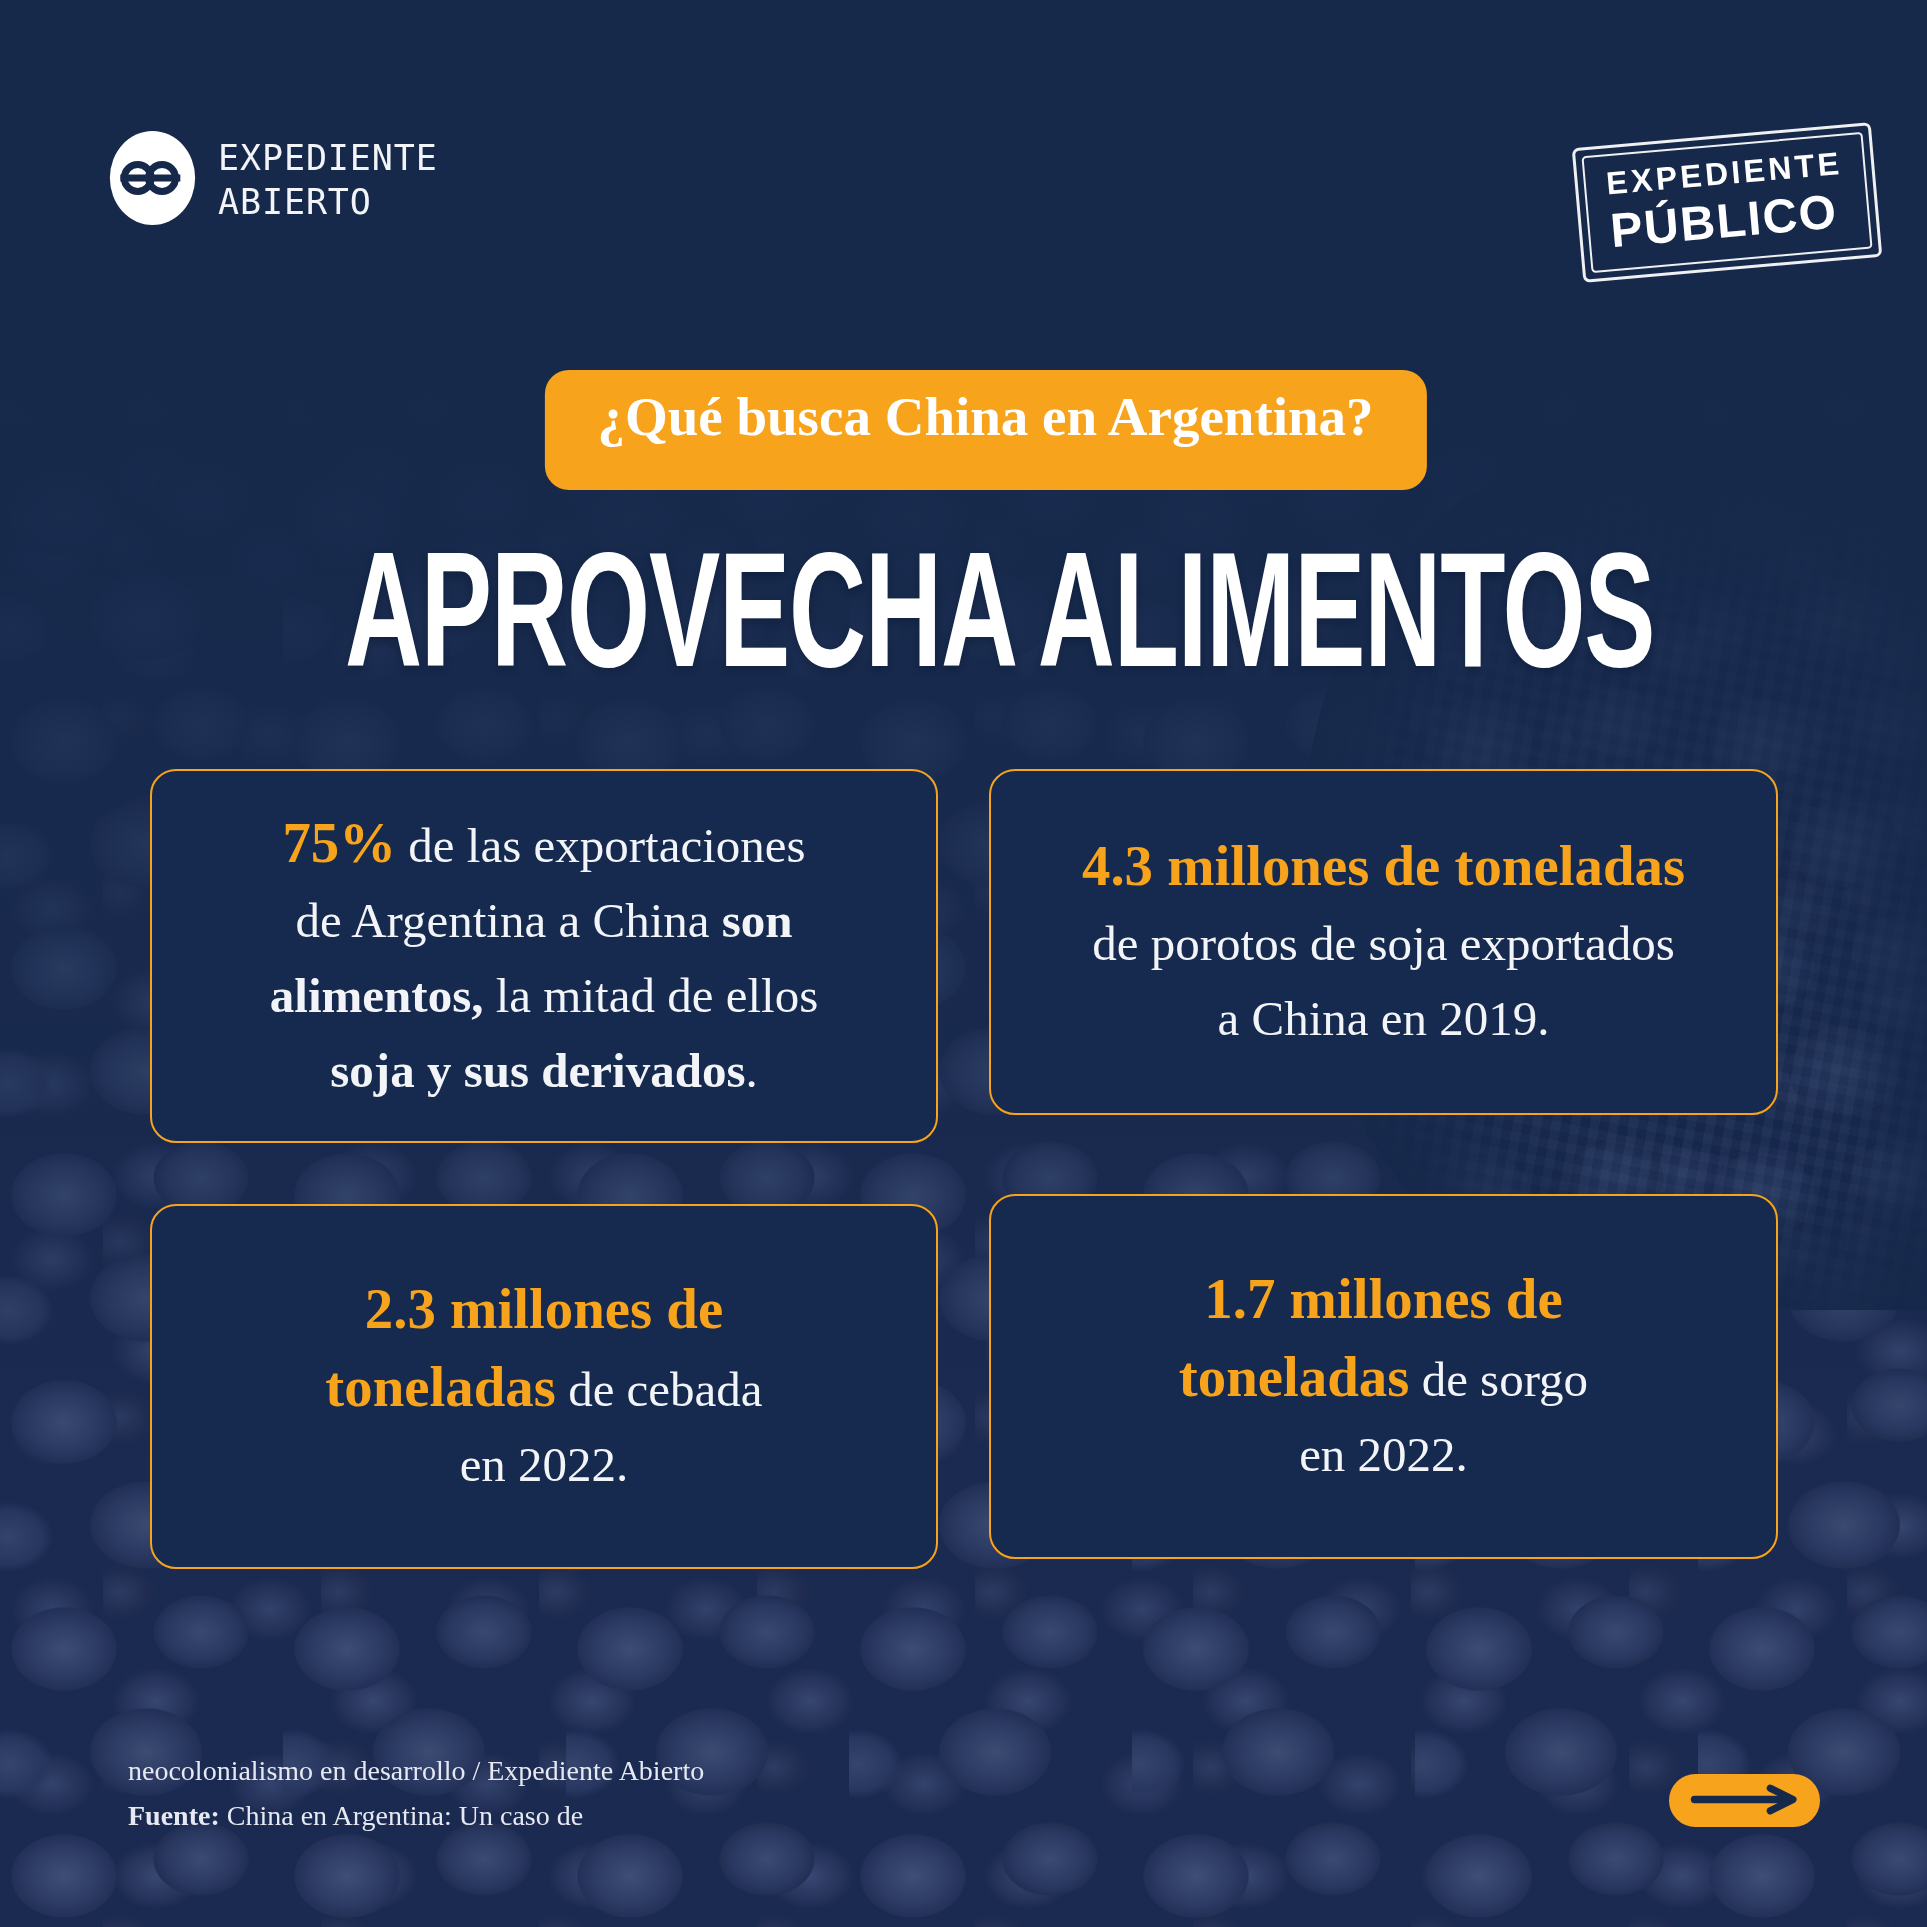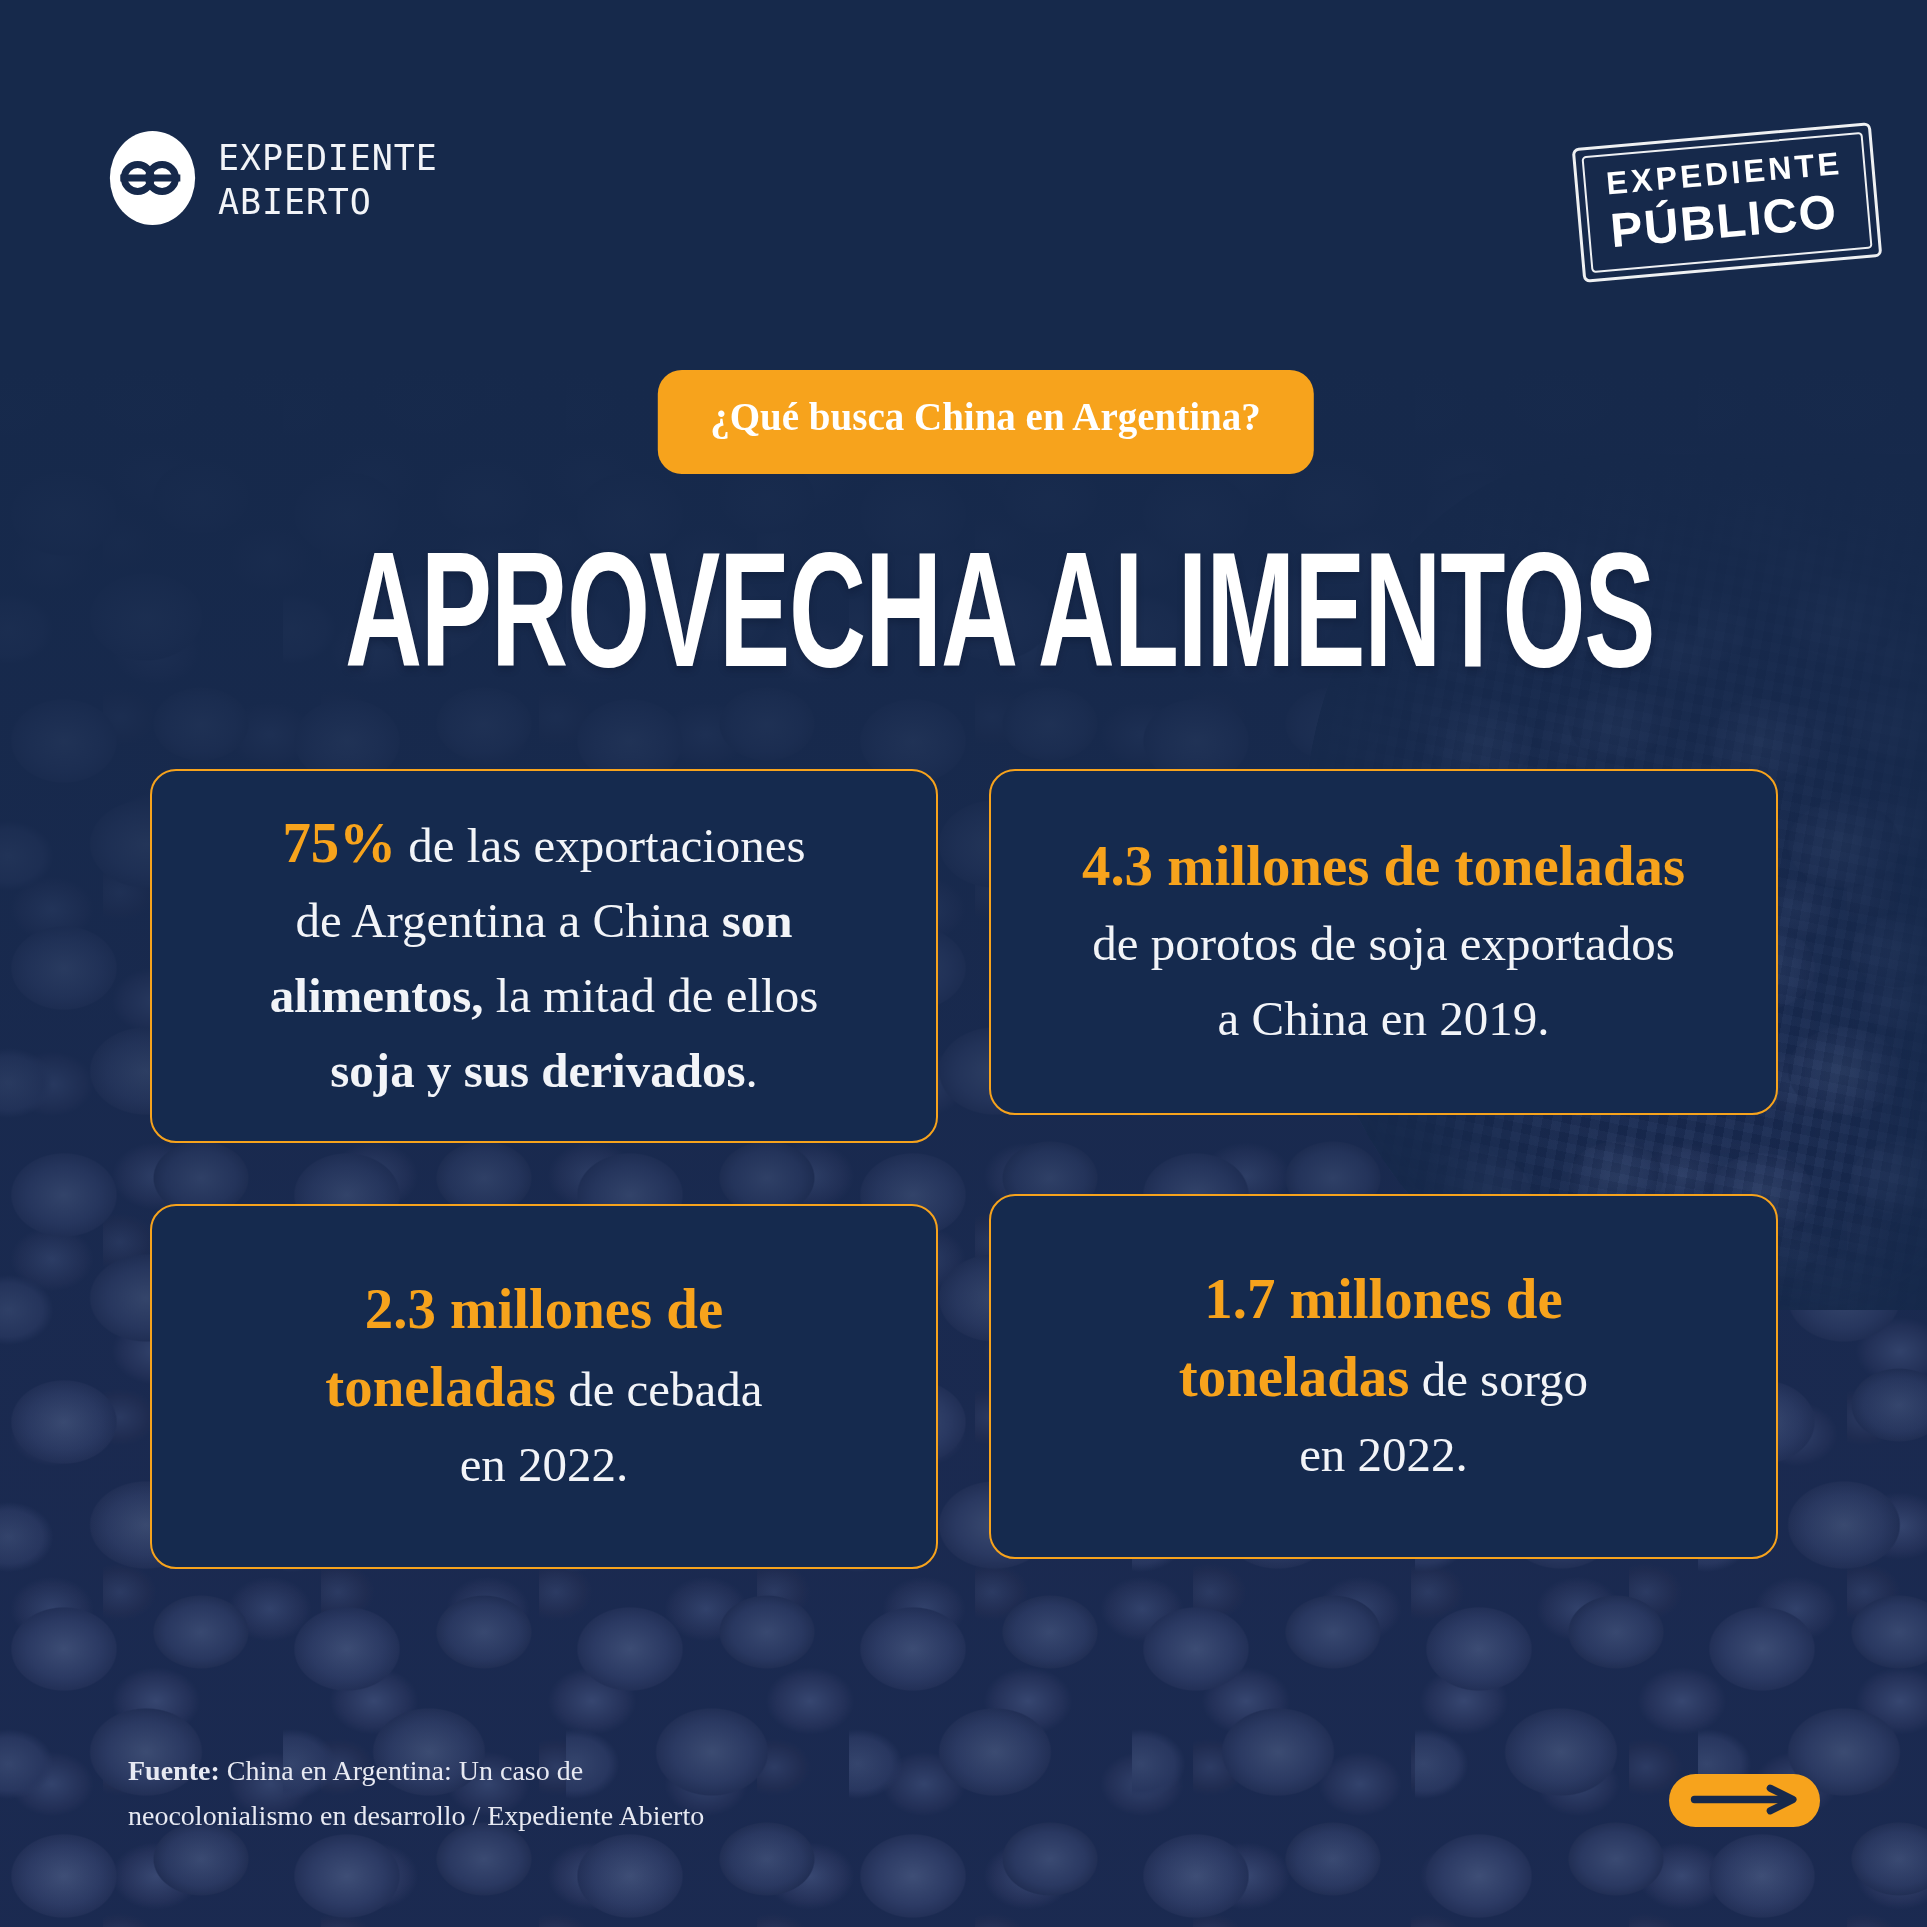--- a/index.html
+++ b/index.html
@@ -67,22 +67,22 @@
     border:2.6px solid rgba(255,255,255,.93);
     border-radius:4.3px;padding:8.6px 20.5px 10.3px 20.5px;
     color:var(--white);font-family:"Liberation Sans", sans-serif;
   }
   .stamp-l1{font-size:32px;font-weight:700;letter-spacing:3.4px;}
   .stamp-l2{font-size:48px;font-weight:700;letter-spacing:1.7px;margin-top:1.7px;}
 
   .banner{
     position:absolute;top:370px;left:50%;transform:translateX(-50%);z-index:5;
     background:var(--orange);color:var(--white);
-    height:104px;line-height:94px;padding:0 53px;border-radius:24px;
-    font-size:39px;font-weight:700;white-space:nowrap;
+    height:120px;line-height:94px;padding:0 53px;border-radius:24px;
+    font-size:55px;font-weight:700;white-space:nowrap;
     font-family:"Liberation Serif", serif;
   }
 
   .title-wrap{position:absolute;top:527px;left:0;right:0;text-align:right;z-index:5;}
   .title{
     display:inline-block;white-space:nowrap;
     font-family:"Liberation Sans", sans-serif;font-weight:700;
     font-size:163px;line-height:1.02;letter-spacing:-1.7px;color:var(--white);
     transform:scaleX(0.655);transform-origin:50% 50%;
     text-shadow:0 4.3px 8.6px rgba(5,12,30,.25);
@@ -172,22 +172,22 @@
       <div class="rt-line"><span class="s-accent">toneladas</span><span class="s-n"> de cebada</span></div>
       <div class="rt-line"><span class="s-n">en 2022.</span></div>
     </div>
   <div class="card card-4">
       <div class="rt-line"><span class="s-accent">1.7 millones de</span></div>
       <div class="rt-line"><span class="s-accent">toneladas</span><span class="s-n"> de sorgo</span></div>
       <div class="rt-line"><span class="s-n">en 2022.</span></div>
     </div>
 
   <div class="footer">
+      <div class="rt-line"><span class="s-n">neocolonialismo en desarrollo / Expediente Abierto</span></div>
       <div class="rt-line"><span class="s-b">Fuente:</span><span class="s-n"> China en Argentina: Un caso de</span></div>
-      <div class="rt-line"><span class="s-n">neocolonialismo en desarrollo / Expediente Abierto</span></div>
     </div>
 
   <button class="next-btn">
     <span>
       <svg width="113" height="33" viewBox="0 0 140 40" xmlns="http://www.w3.org/2000/svg">
         <line x1="8" y1="20" x2="116" y2="20" stroke="#16294B" stroke-width="9" stroke-linecap="round"></line>
         <polyline points="102,6 130,20 102,34" fill="none" stroke="#16294B" stroke-width="9" stroke-linejoin="round" stroke-linecap="round"></polyline>
       </svg>
     </span>
   </button>

